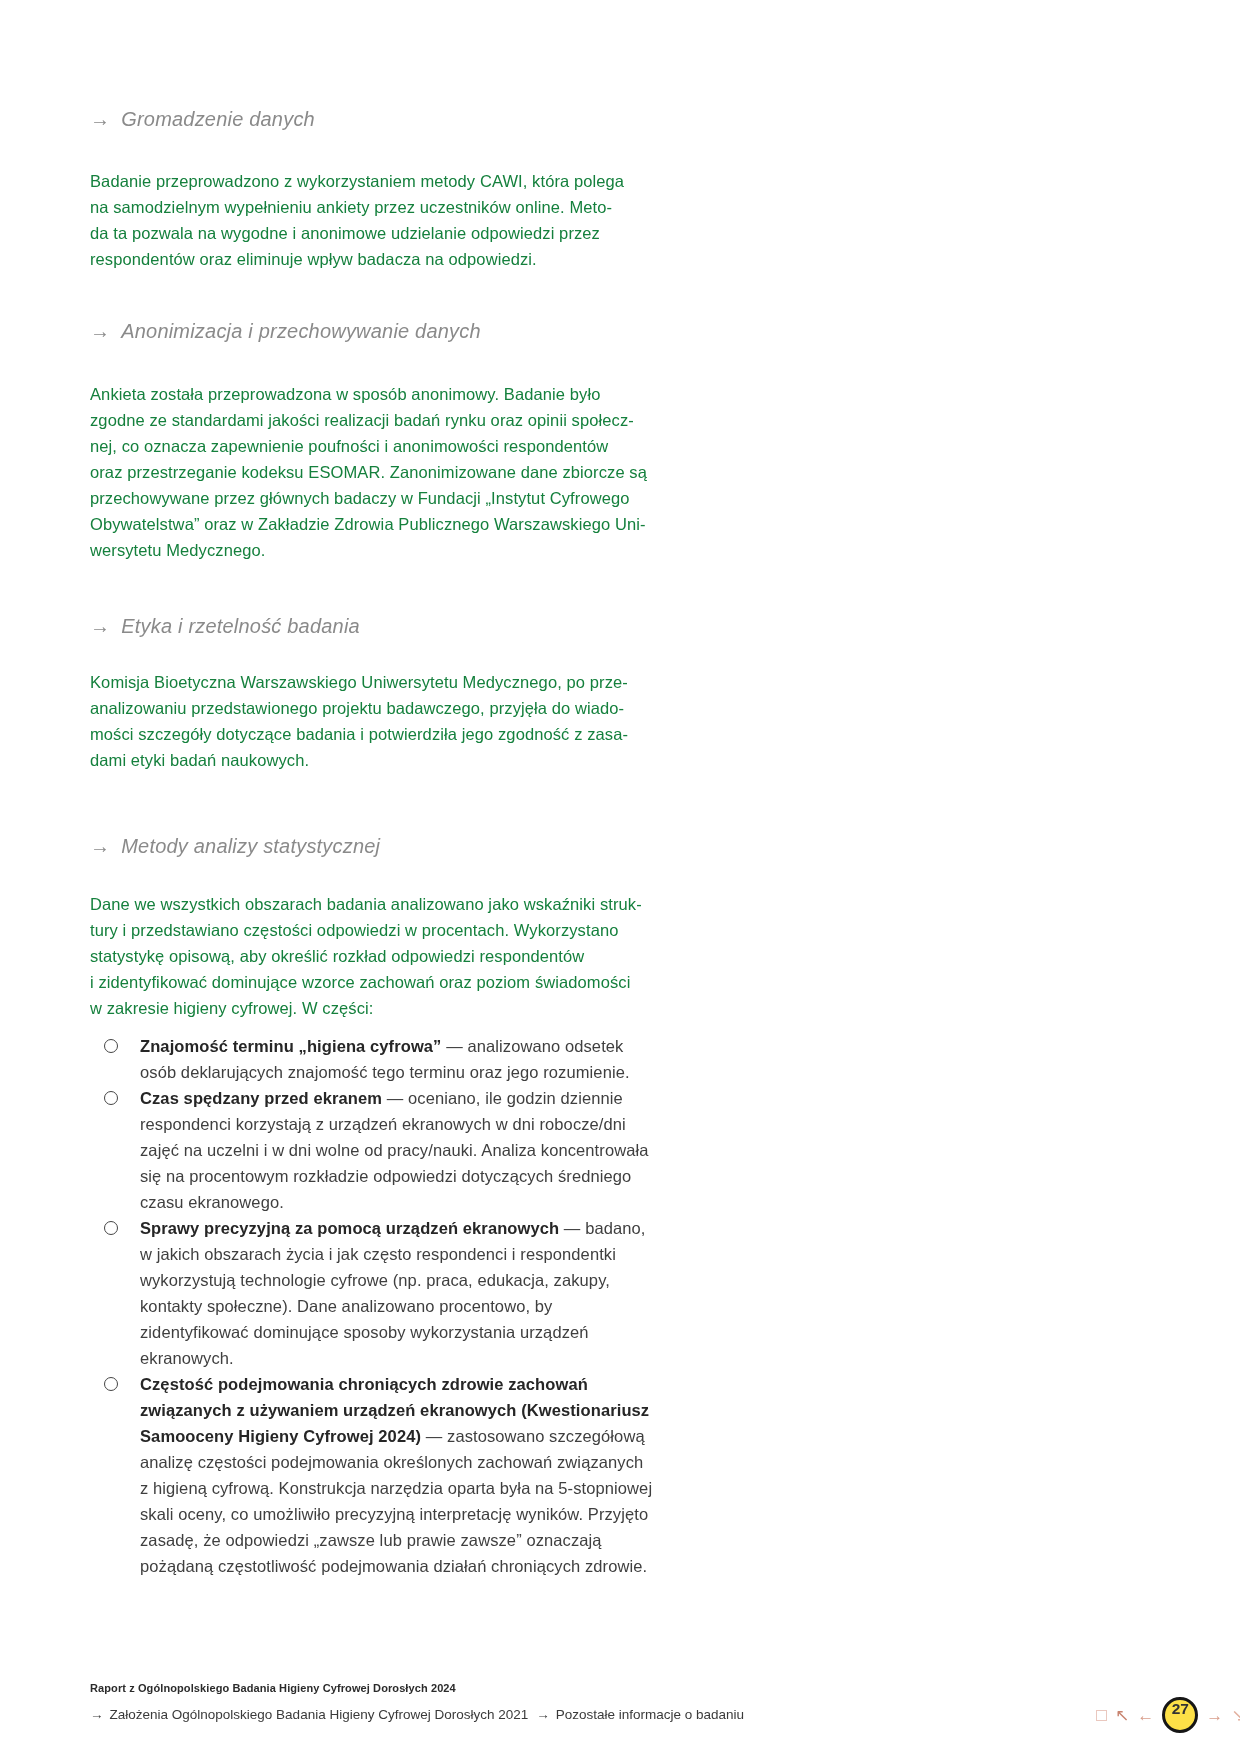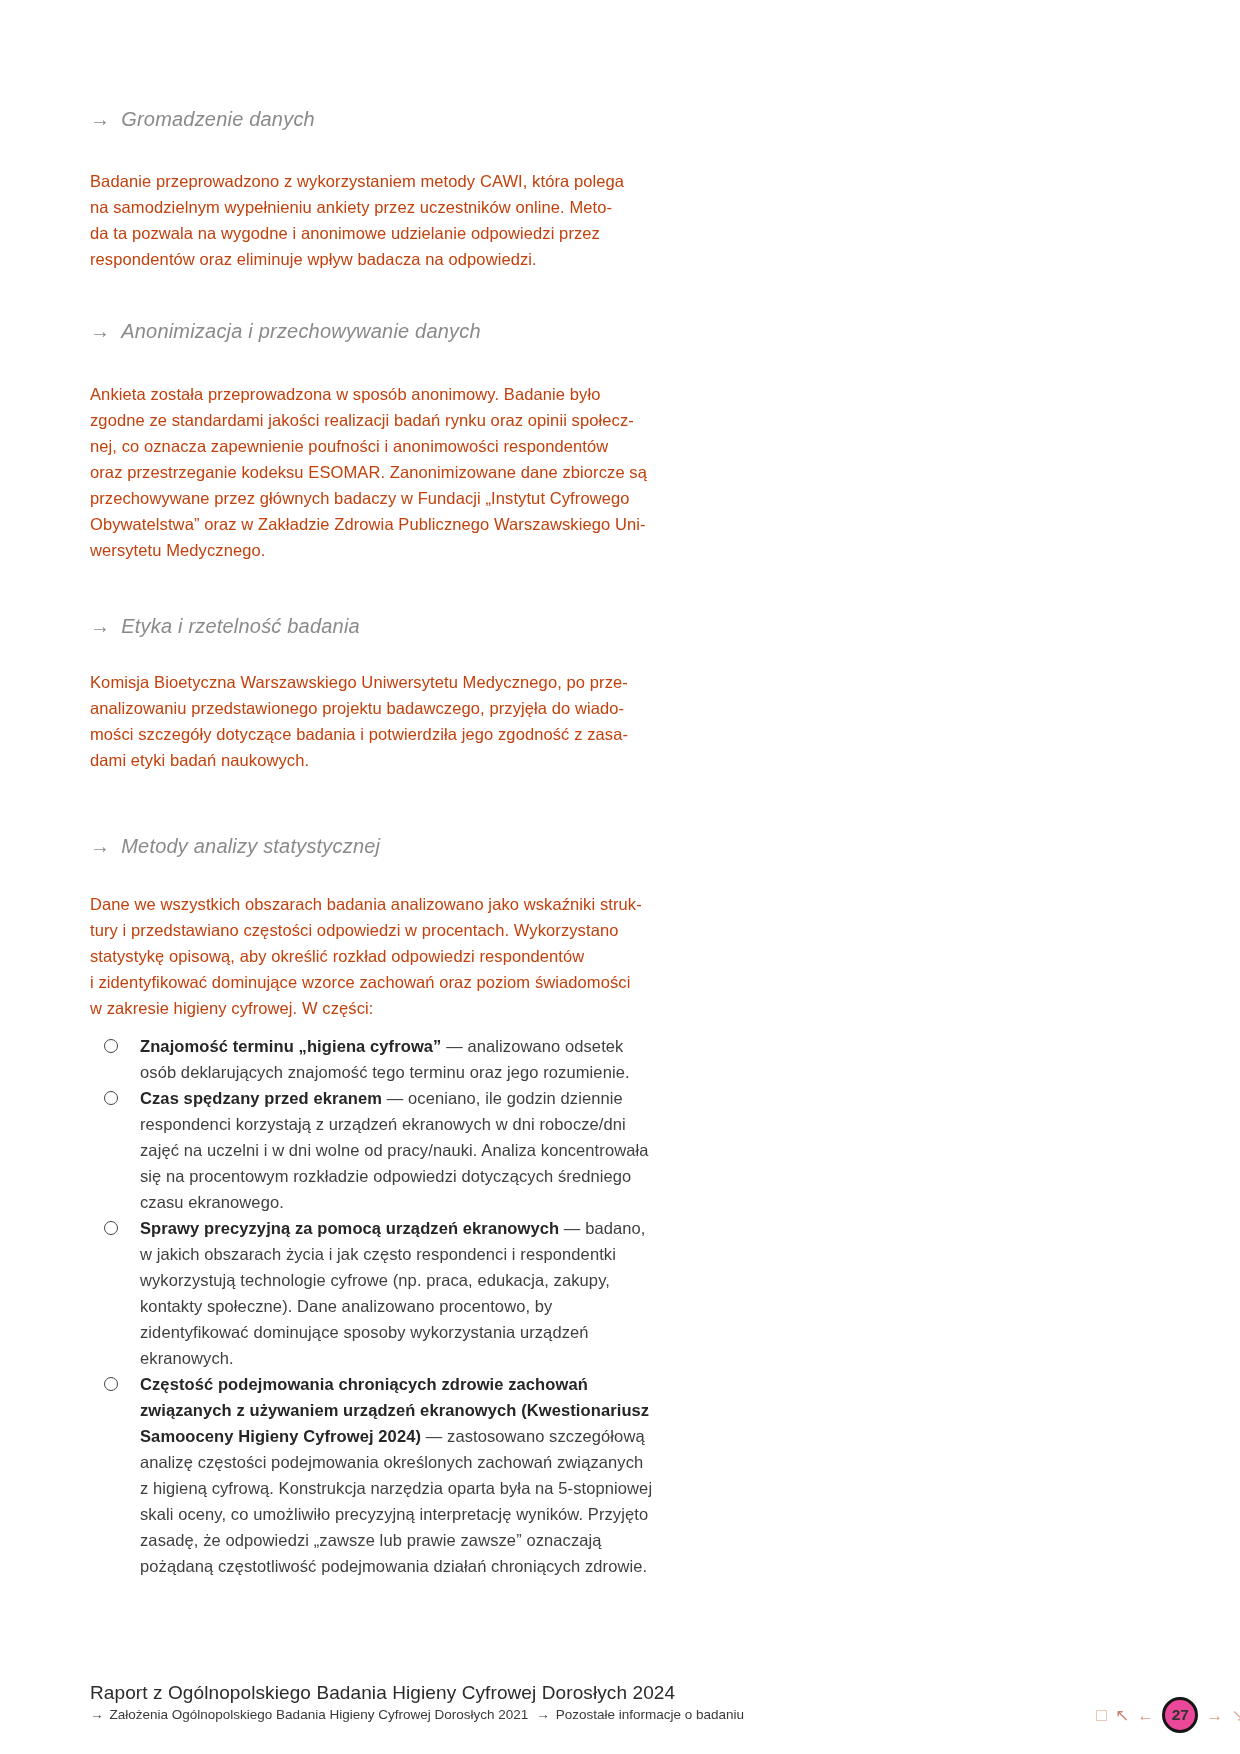--- a/index.html
+++ b/index.html
@@ -11,37 +11,37 @@
   .abs{position:absolute;}
   
   .sec-h{
     left:90px;margin:0;font-size:20px;font-weight:400;color:#8a8a8a;
     letter-spacing:.2px;white-space:nowrap;font-style:italic;
   }
   .h-arrow{margin-right:11px;color:#8a8a8a;}
   
   .body-p{
     left:90px;width:690px;margin:0;font-size:16.5px;line-height:26px;
-    color:#c2410c;white-space:pre-line;letter-spacing:.1px;
+    color:#15803d;white-space:pre-line;letter-spacing:.1px;
   }
   
   .bullets{
     left:90px;width:700px;margin:12px;padding:0;list-style:none;
     font-size:16.5px;line-height:26px;color:#3f3f3f;letter-spacing:.1px;
   }
   .bullets li{display:flex;align-items:flex-start;}
   .b-marker{
     width:14px;height:14px;border:1.6px solid #454545;border-radius:50%;
     margin:6px 0 0 2px;flex:none;box-sizing:border-box;background:#fff;
   }
   .b-text{padding-left:22px;white-space:pre-line;}
   .b-text b{color:#262626;font-weight:700;}
   
   .f-title{
-    left:90px;top:1682px;font-size:19px;font-weight:400;color:#2b2b2b;
+    left:90px;top:1682px;font-size:11px;font-weight:700;color:#2b2b2b;
     letter-spacing:.1px;white-space:nowrap;
   }
   .f-links{
     left:90px;top:1707px;font-size:13.5px;font-weight:400;color:#3a3a3a;
     display:flex;gap:8px;white-space:nowrap;align-items:baseline;
   }
   .f-link{display:inline-flex;gap:6px;align-items:baseline;cursor:pointer;}
   .f-arrow{color:#3a3a3a;}
   
   .pagenav{
@@ -51,21 +51,21 @@
   .ico-square{
     width:11px;height:11px;border:1.3px solid #eac8bf;box-sizing:border-box;
     display:inline-block;background:transparent;
   }
   .ico-upleft{color:#c8836f;font-size:17px;}
   .ico-left{color:#d99e8b;font-size:17px;}
   .ico-right{color:#d99e8b;font-size:17px;}
   .ico-downright{color:#e2af9e;font-size:17px;}
   .page-circle{
     width:36px;height:36px;border:3px solid #161616;border-radius:50%;
-    background:#ec4899;display:flex;align-items:center;justify-content:center;
+    background:#fde047;display:flex;align-items:flex-start;justify-content:center;
     font-size:15.5px;font-weight:700;color:#333333;box-sizing:border-box;
   }
 </style>
 </head>
 <body>
 
 <main>
 
   <h2 class="abs sec-h" style="top:108px"><span class="h-arrow">→</span><span>Gromadzenie danych</span></h2>
   <p class="abs body-p" style="top:168px">Badanie przeprowadzono z wykorzystaniem metody CAWI, która polega

